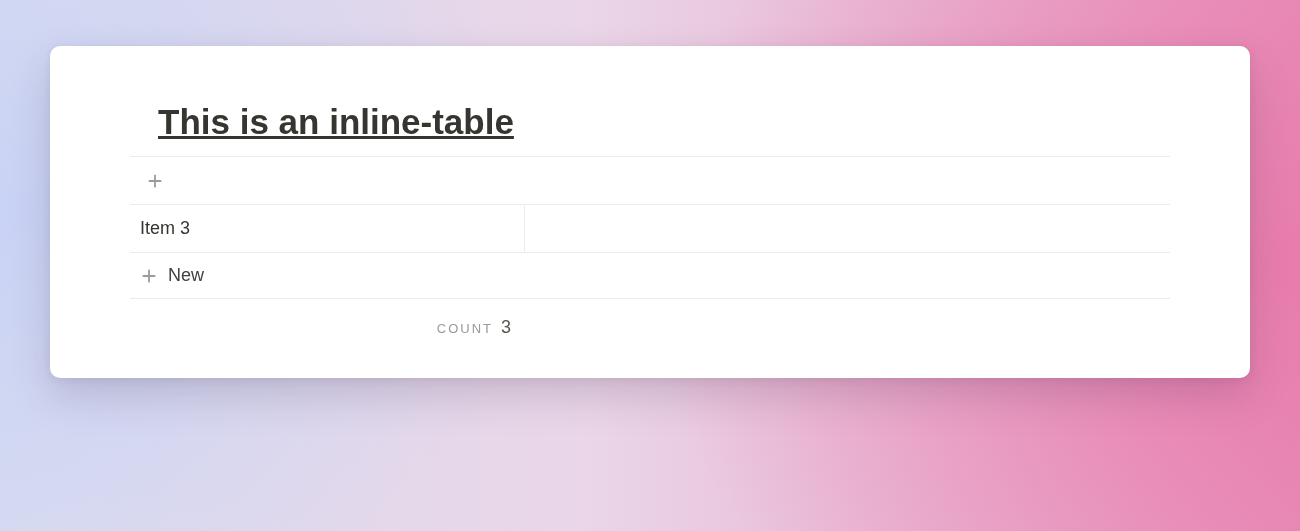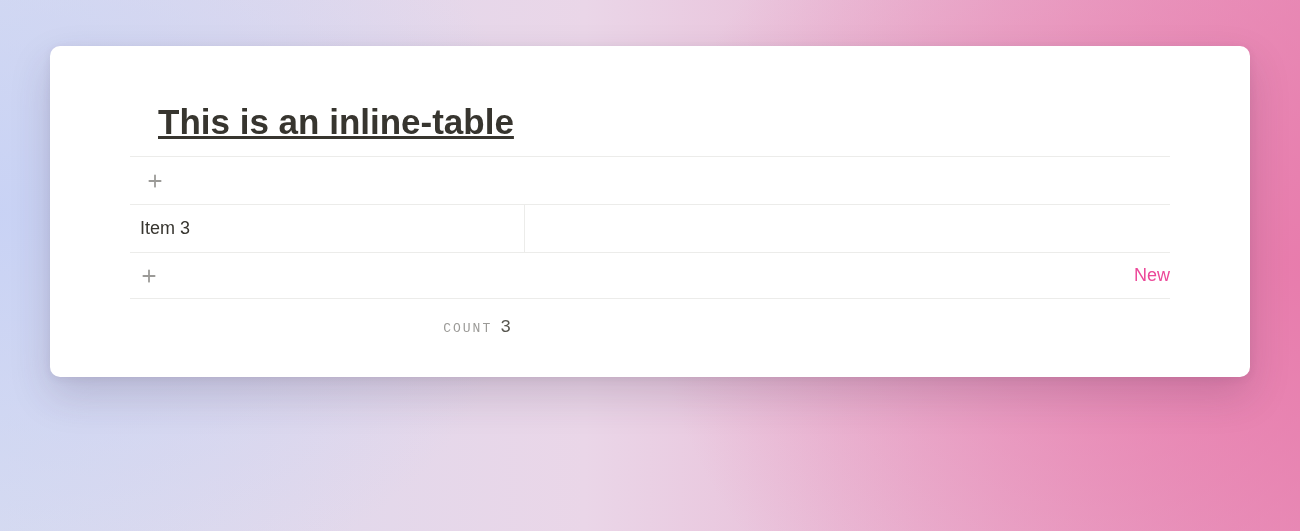--- a/index.html
+++ b/index.html
@@ -84,33 +84,31 @@
   .head-row .col-name .label { color: #9b9a97; }
   .head-row .col-rest { color: #9b9a97; }
   .plus-col {
     display:flex;
     align-items:center;
     justify-content:flex-start;
     color:#9b9a97;
     padding-left:16px;
   }
   .new-row {
-    color: #ec4899;
+    color: #404040;
     font-size: 18px;
     gap: 10px;
     padding-left: 10px;
-    justify-content: space-between;
   }
   .new-row .icon { color:#9b9a97; }
   .footer {
     display: flex;
     align-items: flex-end;
     justify-content: flex-start;
     padding-top: 18px;
-    font-family: Liberation Mono, monospace;
   }
   .count-wrap {
     width: 395px;
     flex: 0 0 395px;
     display: flex;
     justify-content: flex-end;
     align-items: baseline;
     gap: 8px;
     padding-right: 14px;
   }

